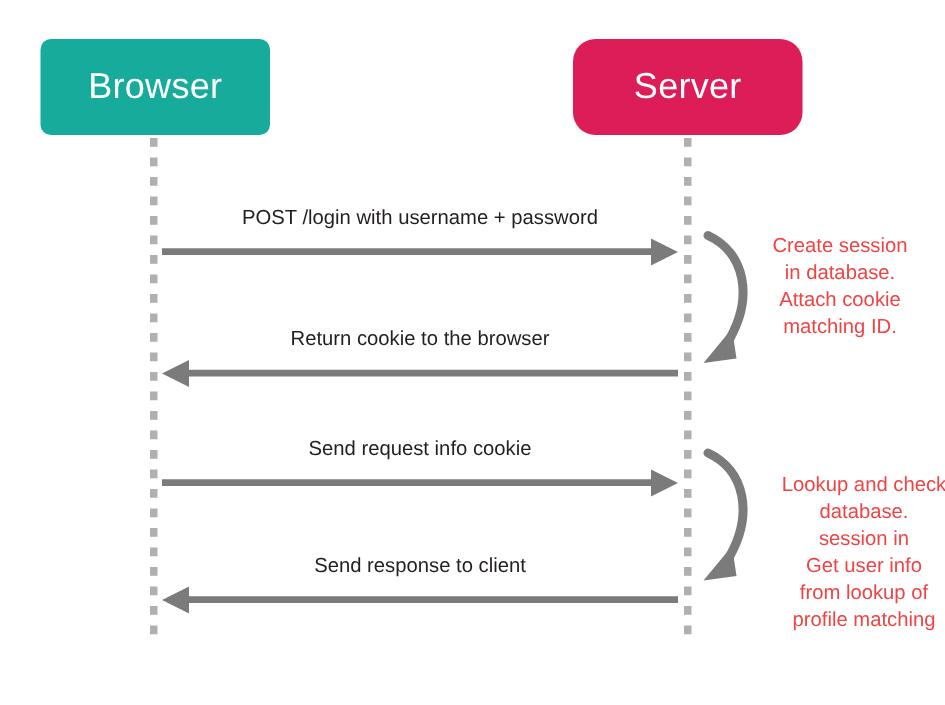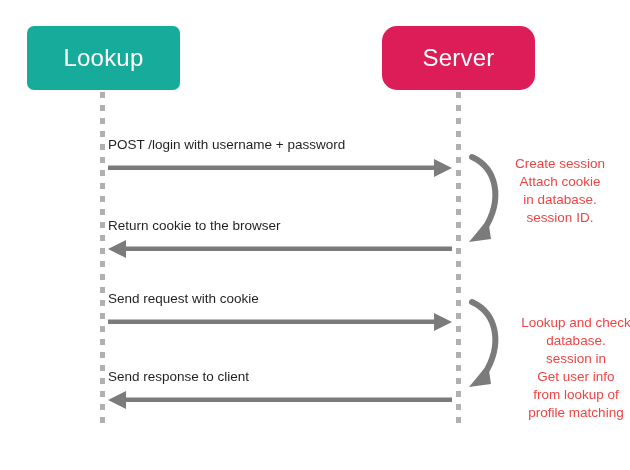--- a/index.html
+++ b/index.html
@@ -74,21 +74,21 @@
   
   .message {
     position: absolute;
     height: 40px;
   }
   .msg-label {
     position: absolute;
     left: 0;
     top: 0;
     width: 100%;
-    text-align: left;
+    text-align: center;
     font-size: 13.5px;
     color: #231f20;
     line-height: 1;
     white-space: nowrap;
   }
   .msg-arrow {
     position: absolute;
     left: 0;
     top: 20px;
     width: 100%;
@@ -120,21 +120,21 @@
   }
   #note-1 { left: 500px; top: 155px; width: 120px; }
   #note-2 { left: 498px; top: 314px; width: 124px; margin-left: 16px; }
 </style>
 </head>
 <body>
 
 <div id="diagram">
 
   <div class="participant-box" id="box-browser">
-    <span>Lookup</span>
+    <span>Browser</span>
   </div>
 
   <div class="participant-box" id="box-server">
     <span>Server</span>
   </div>
 
   <div class="lifeline" id="lifeline-browser"></div>
   <div class="lifeline" id="lifeline-server"></div>
 
   <div class="message" id="msg-1">
@@ -151,21 +151,21 @@
     <div class="msg-label">Return cookie to the browser</div>
     <div class="msg-arrow">
       <svg width="344" height="20" viewBox="0 0 344 20" xmlns="http://www.w3.org/2000/svg">
         <rect x="16" y="7.5" width="328" height="4.5" fill="#7b7b7b"></rect>
         <polygon points="18,1 0,10 18,19" fill="#7b7b7b"></polygon>
       </svg>
     </div>
   </div>
 
   <div class="message" id="msg-3">
-    <div class="msg-label">Send request with cookie</div>
+    <div class="msg-label">Send request info cookie</div>
     <div class="msg-arrow">
       <svg width="344" height="20" viewBox="0 0 344 20" xmlns="http://www.w3.org/2000/svg">
         <rect x="0" y="7.5" width="328" height="4.5" fill="#7b7b7b"></rect>
         <polygon points="326,1 344,10 326,19" fill="#7b7b7b"></polygon>
       </svg>
     </div>
   </div>
 
   <div class="message" id="msg-4">
     <div class="msg-label">Send response to client</div>
@@ -186,23 +186,23 @@
 
   <div class="self-curve" id="curve-2">
     <svg width="60" height="105" viewBox="0 0 60 105" xmlns="http://www.w3.org/2000/svg">
       <path d="M 20 11 C 44 22, 52 52, 32 84" stroke="#7b7b7b" stroke-width="6" fill="none" stroke-linecap="round"></path>
       <polygon points="36,73 17,96 39,93" fill="#7b7b7b"></polygon>
     </svg>
   </div>
 
   <div class="note" id="note-1">
     <div>Create session</div>
+    <div>in database.</div>
     <div>Attach cookie</div>
-    <div>in database.</div>
-    <div>session ID.</div>
+    <div>matching ID.</div>
   </div>
 
   <div class="note" id="note-2">
     <div>Lookup and check</div>
     <div>database.</div>
     <div>session in</div>
     <div>Get user info</div>
     <div>from lookup of</div>
     <div>profile matching</div>
   </div>

